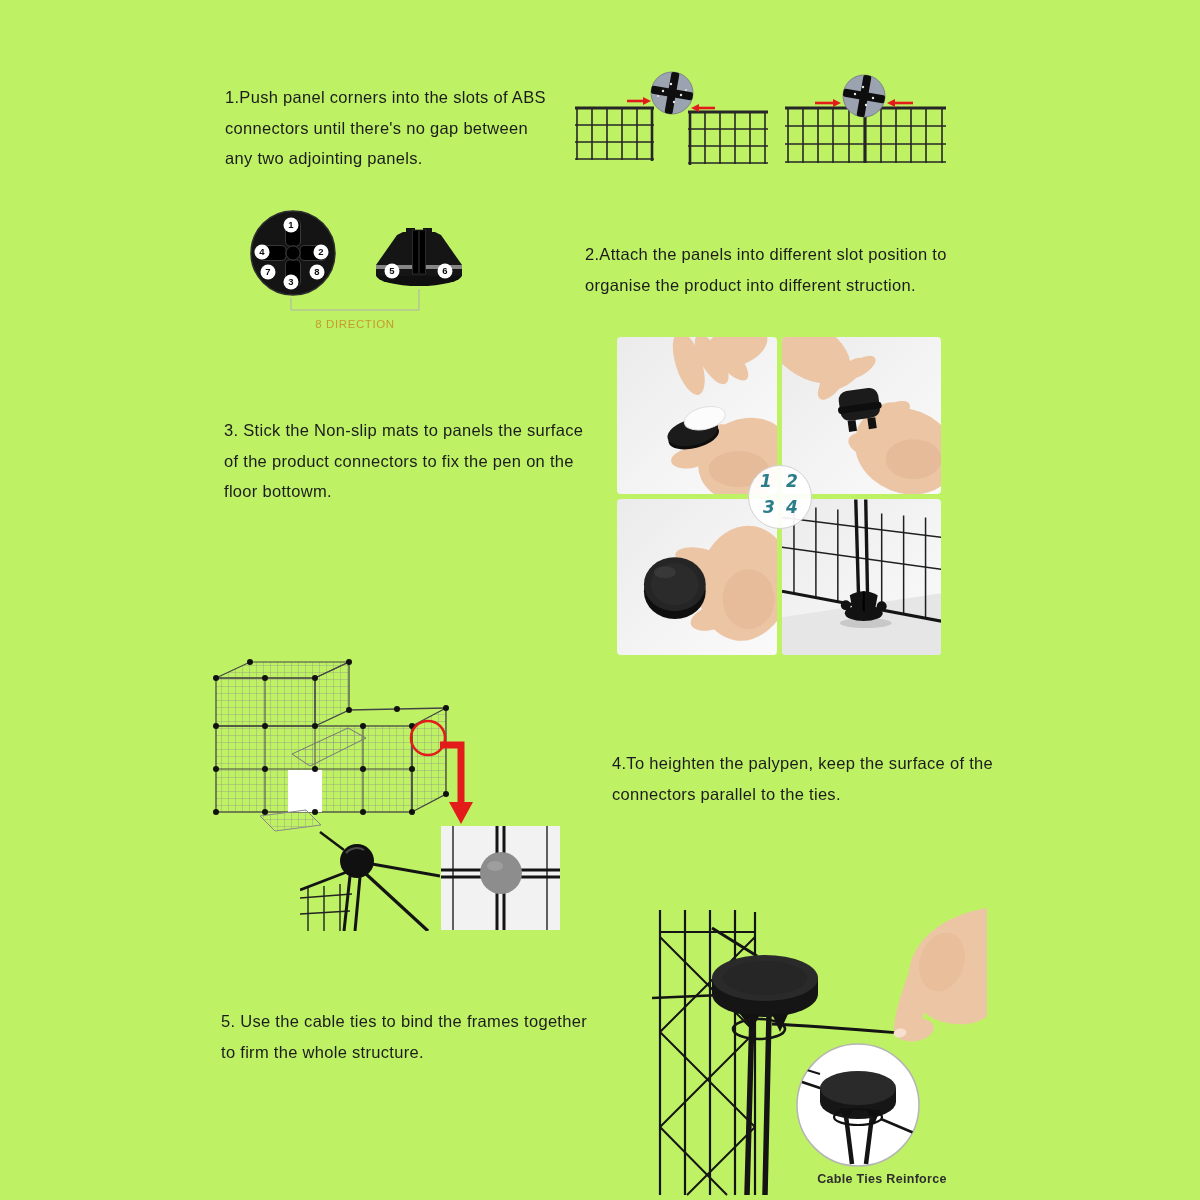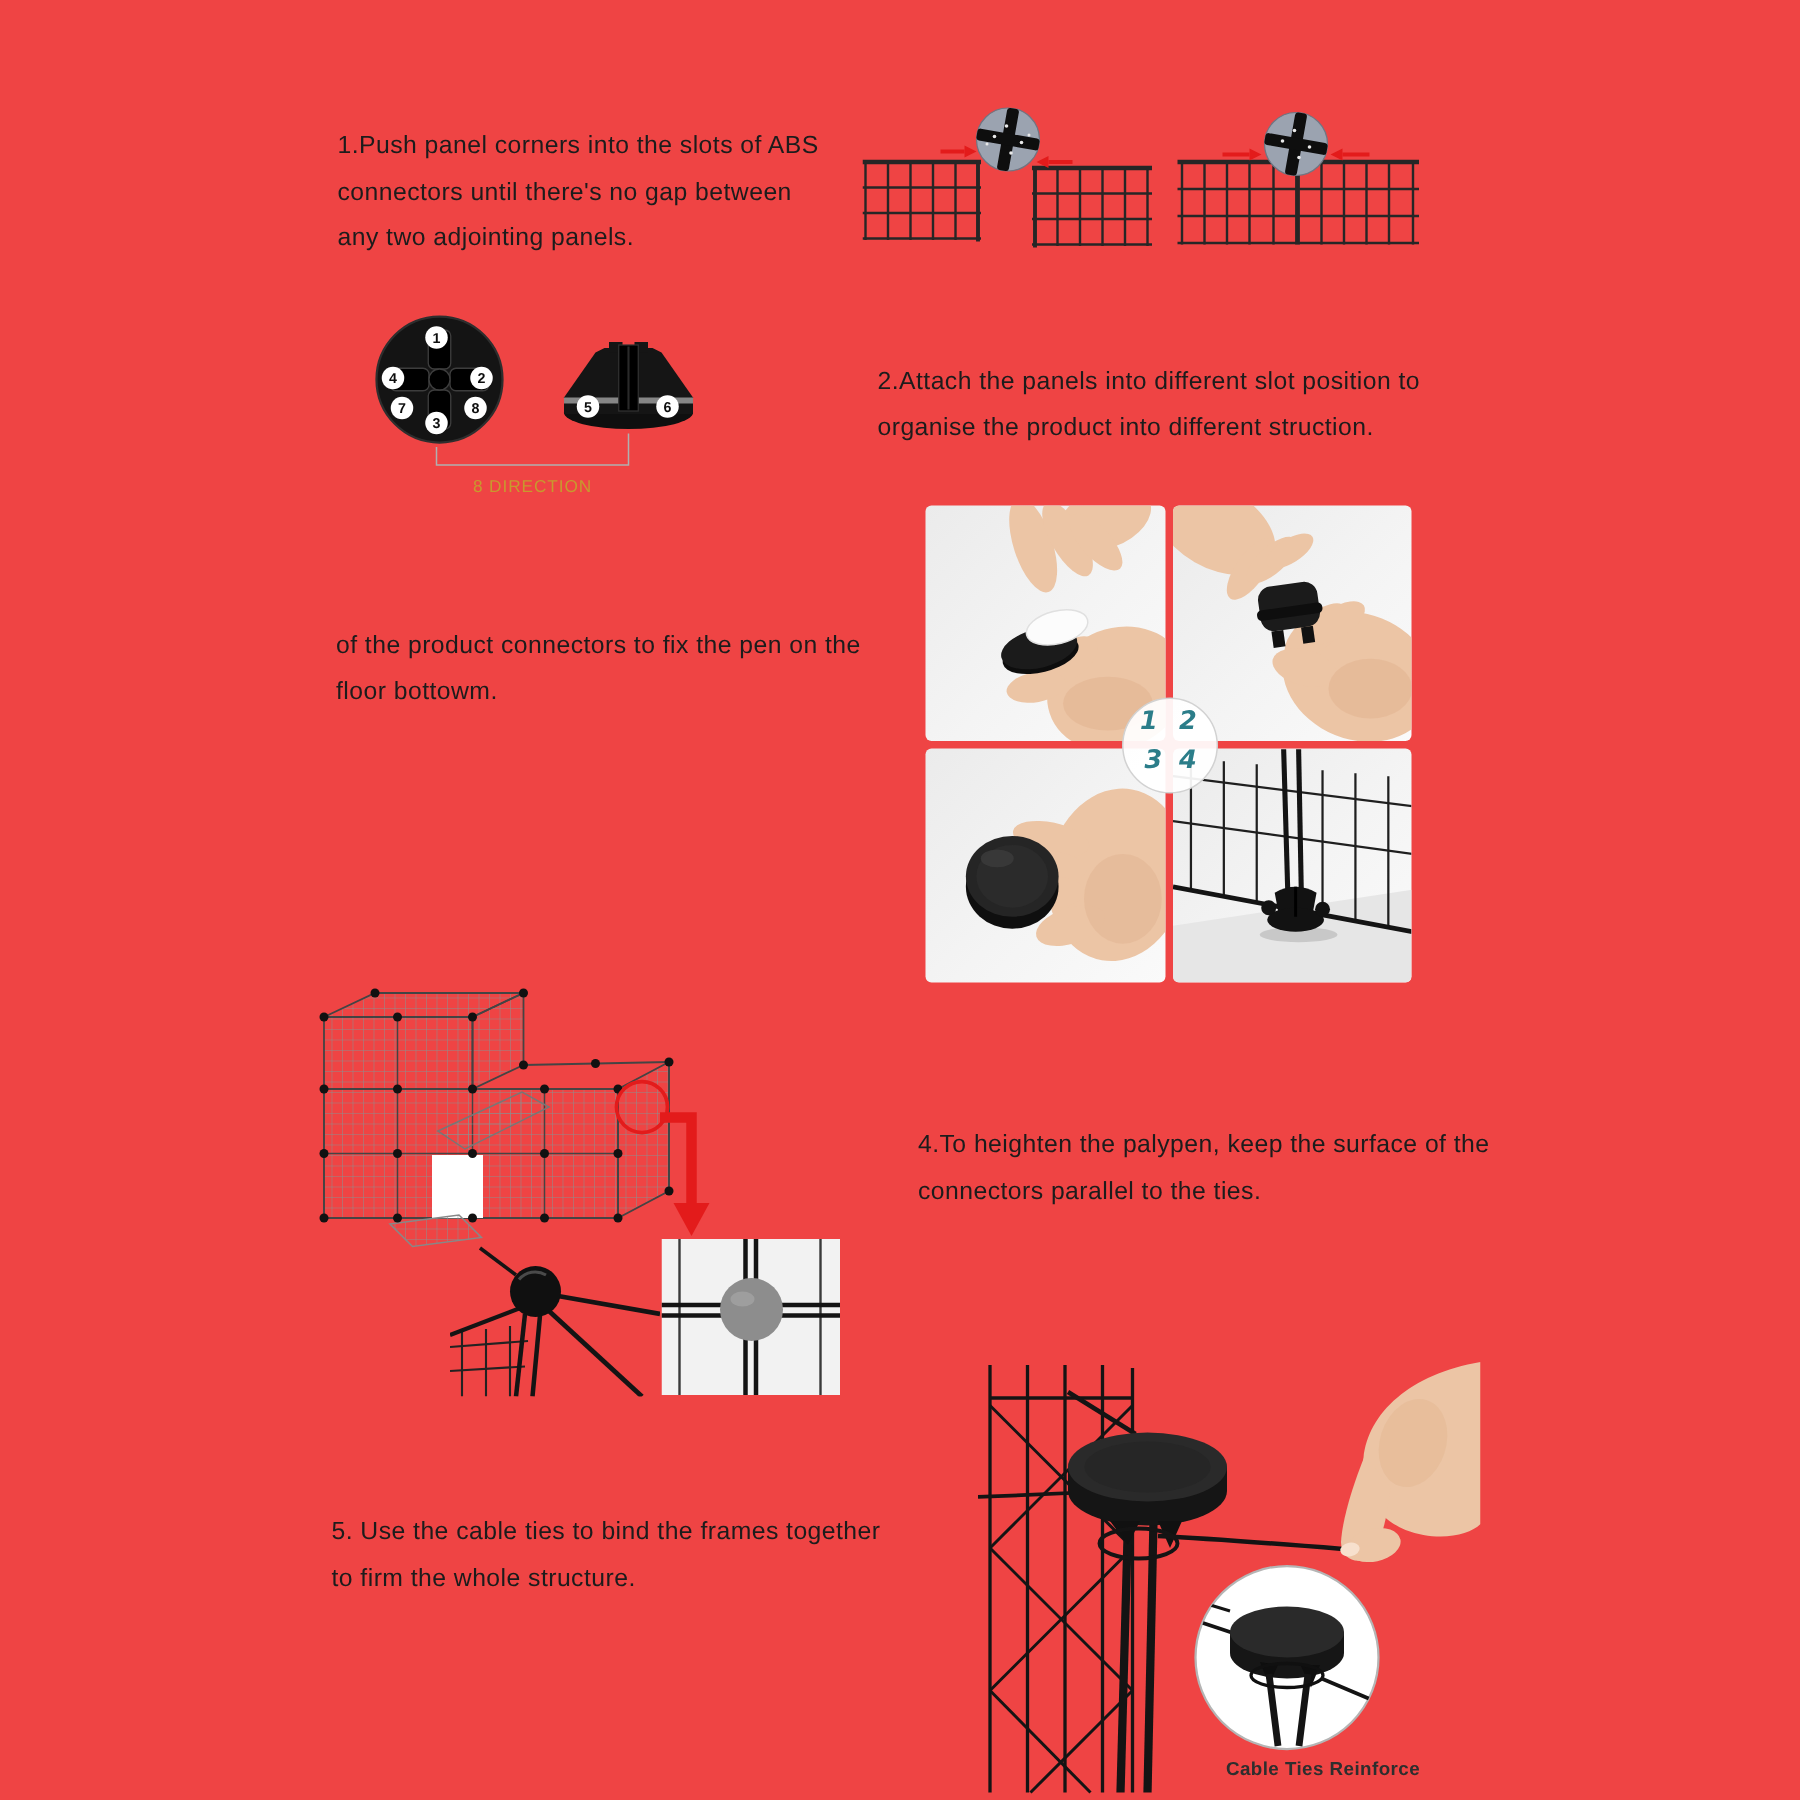--- a/index.html
+++ b/index.html
@@ -1,17 +1,17 @@
 <!DOCTYPE html>
 <html><head>
 <meta charset="utf-8">
 <style>
   html,body{margin:0;padding:0;background:#ffffff;}
   .sheet{
-    position:relative;width:1200px;height:1200px;background:#ef4444;overflow:hidden;
+    position:relative;width:1200px;height:1200px;background:#bef264;overflow:hidden;
     font-family:"Liberation Sans","DejaVu Sans",sans-serif;color:#1f1f1f;
   }
   .step-text{position:absolute;font-size:16.5px;letter-spacing:.3px;color:#1c1c1c;}
   .step-text span{display:block;line-height:30.5px;white-space:nowrap;}
   .abs{position:absolute;}
   .photogrid{
     position:absolute;left:617px;top:337px;width:324px;height:318px;
     display:grid;grid-template-columns:1fr 1fr;grid-template-rows:1fr 1fr;gap:5px;
   }
   .photogrid .cell{
@@ -173,20 +173,21 @@
     <polyline points="56,93 56,105 184,105 184,84" fill="none" stroke="#b0b0b0" stroke-width="1"></polyline>
     <text class="goldlabel" x="120" y="123">8 DIRECTION</text>
   </svg>
 
   <div class="step-text" style="left:585px;top:239px;">
     <span>2.Attach the panels into different slot position to</span>
     <span>organise the product into different struction.</span>
   </div>
 
   <div class="step-text" style="left:224px;top:415px;">
+    <span>3. Stick the Non-slip mats to panels the surface</span>
     <span>of the product connectors to fix the pen on the</span>
     <span>floor bottowm.</span>
   </div>
 
   <div class="photogrid">
     <div class="cell">
       <svg viewBox="0 0 160 156">
         <g fill="#ecc5a5">
           <ellipse cx="120" cy="8" rx="32" ry="20" transform="rotate(-20 120 8)"></ellipse>
           <ellipse cx="72" cy="26" rx="13" ry="33" transform="rotate(-18 72 26)"></ellipse>

